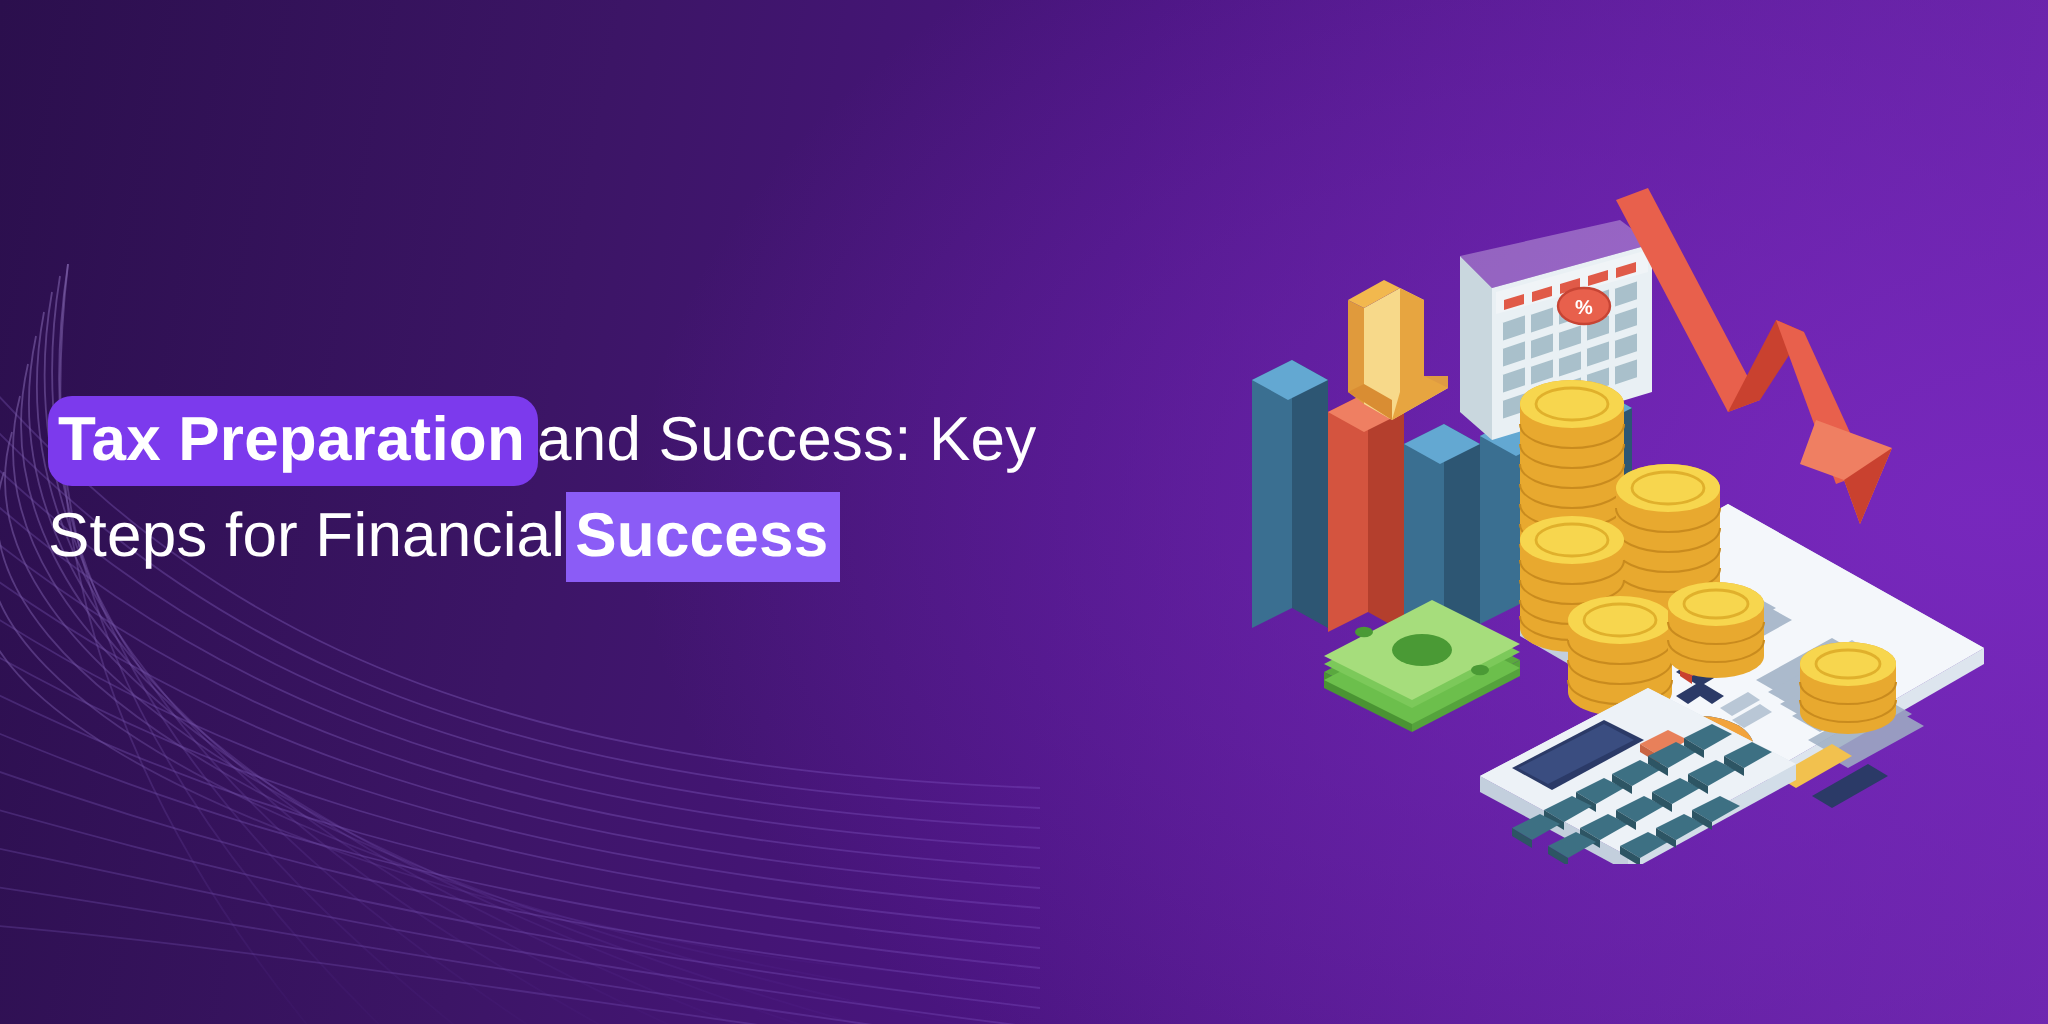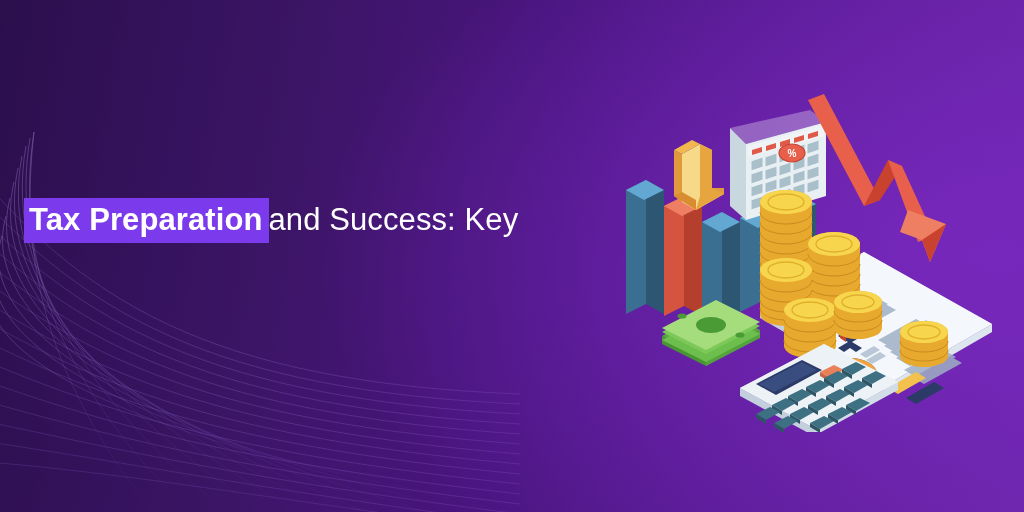--- a/index.html
+++ b/index.html
@@ -38,21 +38,21 @@
     letter-spacing:.1px;
   }
   .hl-line + .hl-line { margin-top:1px; }
   .mark {
     display:inline-block;
     font-weight:bold;
     color:#ffffff;
     padding:3px 6px 4px 5px;
     line-height:38px;
   }
-  .mark.a { background:#7c3aed; }
+  .mark.a { background:#7c3aed;border-radius:12px; }
   .mark.b { background:#8b5cf6; }
   .plain { display:inline-block; padding:3px 0 4px 0; line-height:38px; }
 
   
   #art { position:absolute; left:612px; top:92px; width:400px; height:340px; }
   #art svg { display:block; }
 </style>
 </head>
 <body>
 
@@ -101,20 +101,23 @@
       <path d="M42,104 C6,212  252,332 560,388"></path>
       <path d="M38,126 C0,224  274,342 560,372"></path>
       <path d="M34,150 C-6,236 296,352 560,358"></path>
     </g>
   </svg>
 
   <div id="headline">
     <div class="hl-line">
       <span class="mark a">Tax Preparation</span><span class="plain"> and Success: Key</span>
     </div>
+    <div class="hl-line">
+      <span class="plain">Steps for Financial </span><span class="mark b">Success</span>
+    </div>
   </div>
 
   <div id="art">
   <svg width="400" height="340" viewBox="0 0 400 340" aria-hidden="true">
 
     <g>
 
       <g>
         <polygon points="14,98 34,88 34,212 14,222" fill="#3a6f91"></polygon>
         <polygon points="34,88 52,98 52,222 34,212" fill="#2d5673"></polygon>

